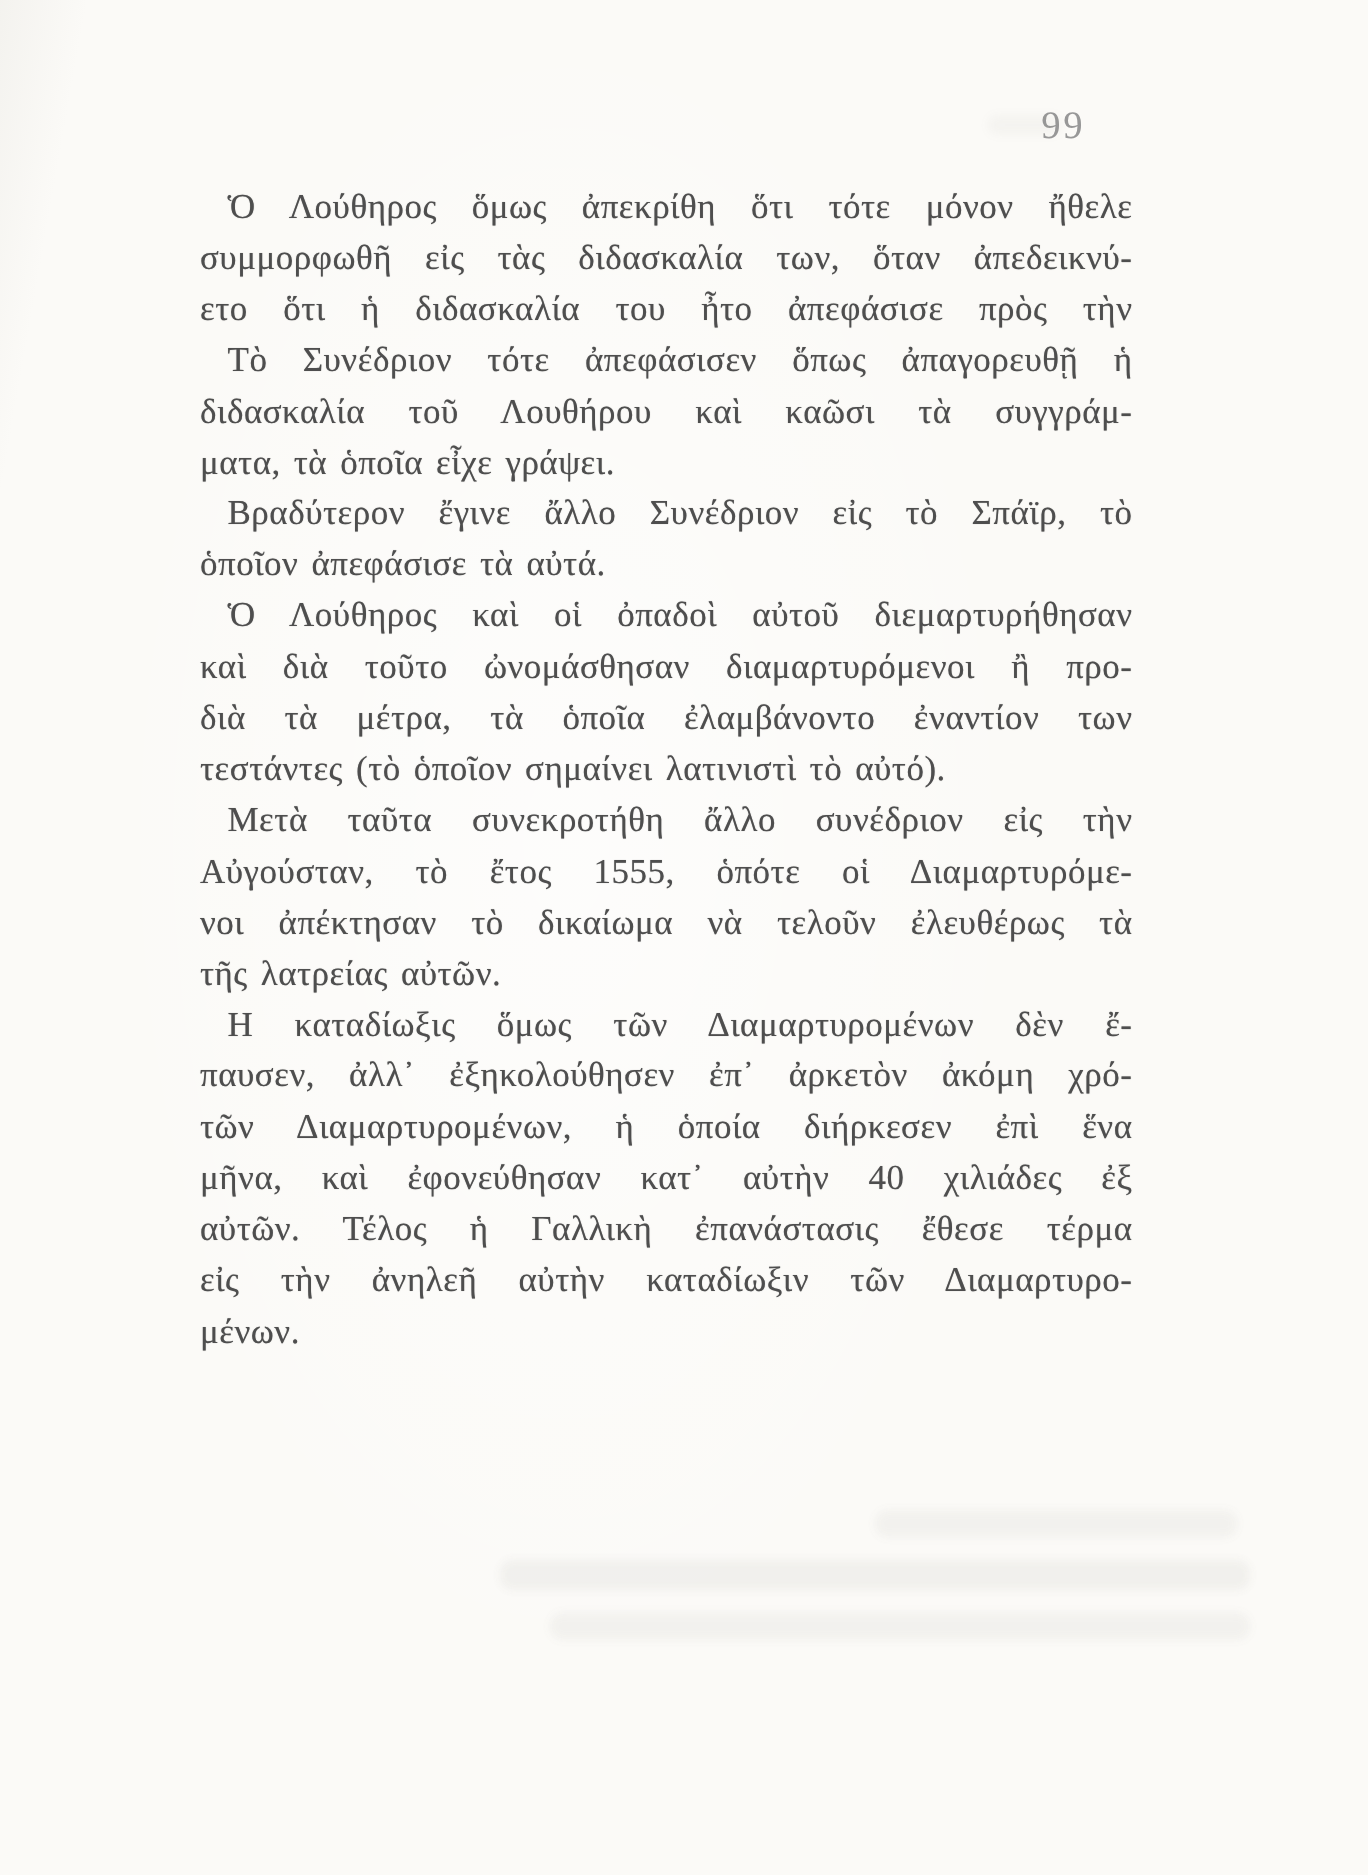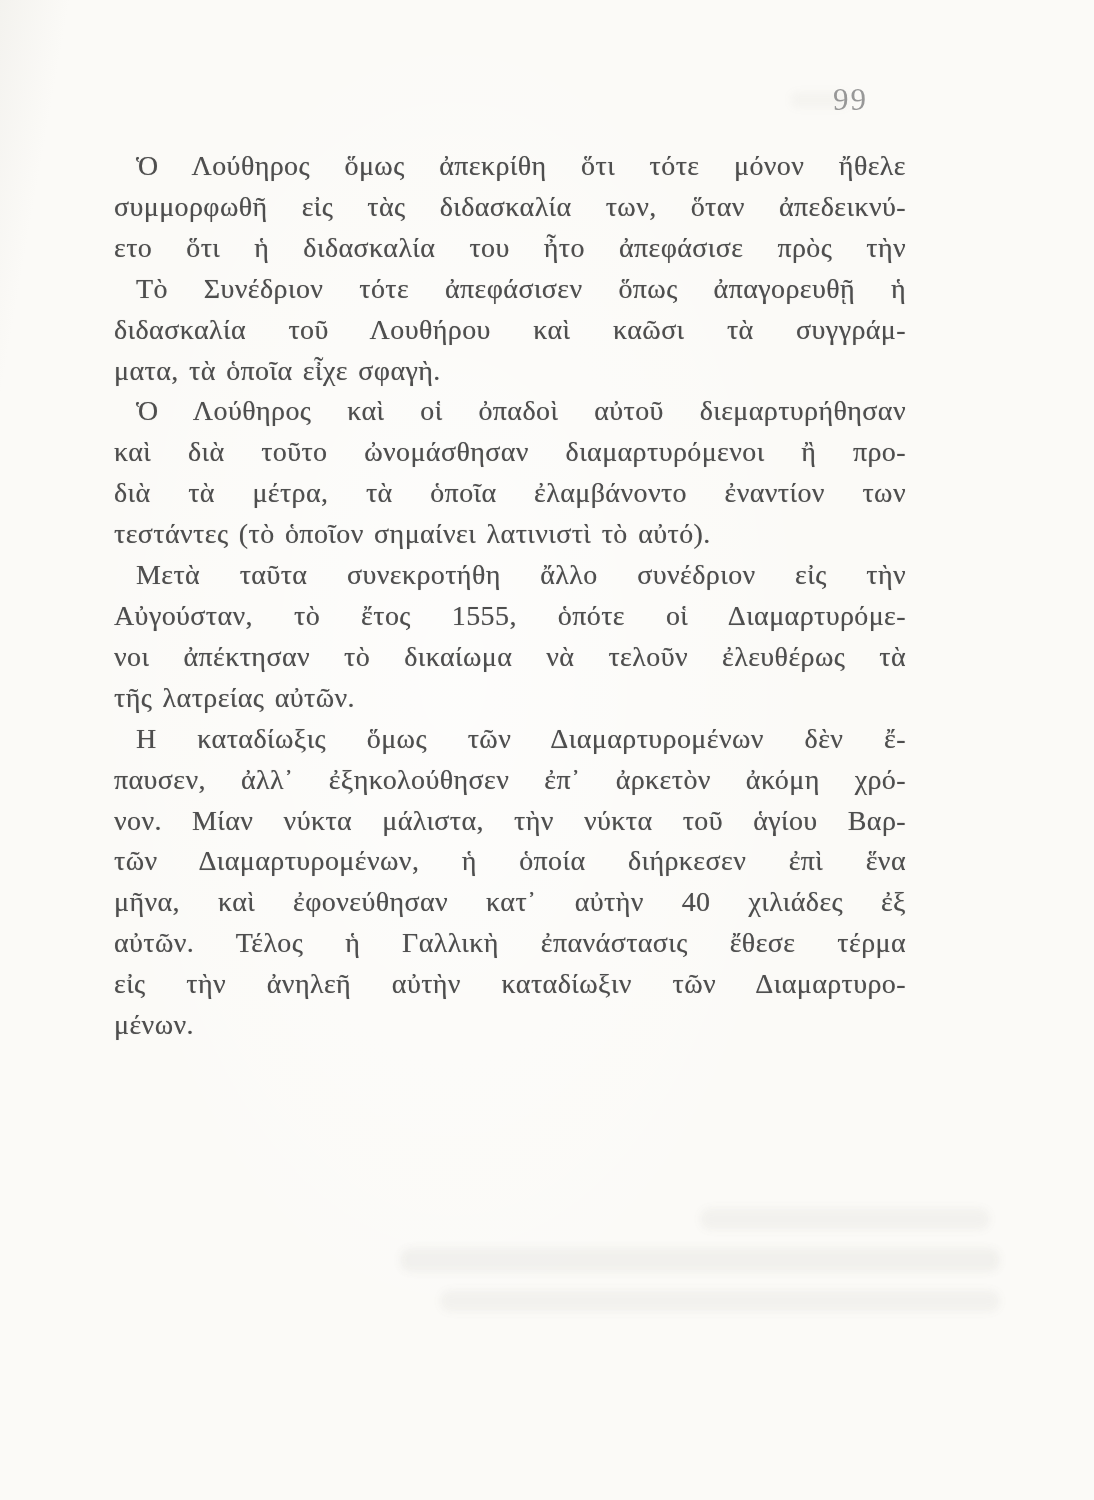--- a/index.html
+++ b/index.html
@@ -38,20 +38,21 @@
     width: 792px;
   }
   .paragraph { margin: 0; }
   .line {
     font-size: 28px;
     line-height: 40.9px;
     letter-spacing: 0.4px;
     word-spacing: 3px;
     text-align: left;
     text-shadow: 0 0 0.7px rgba(80,80,80,0.55);
+    margin-left: 46px;
   }
   .line.fill {
     text-align: justify;
     text-align-last: justify;
   }
   .line.indent { text-indent: 22px; }
   
   .smudge {
     position: absolute;
     background: rgba(125,125,120,0.10);
@@ -71,38 +72,41 @@
 
   <div class="text-block" id="text-block">
       <div class="paragraph">
         <div class="line indent fill">Ὁ Λούθηρος ὅμως ἀπεκρίθη ὅτι τότε μόνον ἤθελε</div>
         <div class="line fill">συμμορφωθῆ εἰς τὰς διδασκαλία των, ὅταν ἀπεδεικνύ-</div>
         <div class="line fill">ετο ὅτι ἡ διδασκαλία του ἦτο ἀπεφάσισε πρὸς τὴν</div>
       </div>
       <div class="paragraph">
         <div class="line indent fill">Τὸ Συνέδριον τότε ἀπεφάσισεν ὅπως ἀπαγορευθῇ ἡ</div>
         <div class="line fill">διδασκαλία τοῦ Λουθήρου καὶ καῶσι τὰ συγγράμ-</div>
-        <div class="line">ματα, τὰ ὁποῖα εἶχε σφαγὴ.</div>
+        <div class="line">ματα, τὰ ὁποῖα εἶχε γράψει.</div>
+      </div>
+      <div class="paragraph">
+        <div class="line indent fill">Βραδύτερον ἔγινε ἄλλο Συνέδριον εἰς τὸ Σπάϊρ, τὸ</div>
+        <div class="line">ὁποῖον ἀπεφάσισε τὰ αὐτά.</div>
       </div>
       <div class="paragraph">
         <div class="line indent fill">Ὁ Λούθηρος καὶ οἱ ὀπαδοὶ αὐτοῦ διεμαρτυρήθησαν</div>
         <div class="line fill">καὶ διὰ τοῦτο ὠνομάσθησαν διαμαρτυρόμενοι ἢ προ-</div>
         <div class="line fill">διὰ τὰ μέτρα, τὰ ὁποῖα ἐλαμβάνοντο ἐναντίον των</div>
         <div class="line">τεστάντες (τὸ ὁποῖον σημαίνει λατινιστὶ τὸ αὐτό).</div>
       </div>
       <div class="paragraph">
         <div class="line indent fill">Μετὰ ταῦτα συνεκροτήθη ἄλλο συνέδριον εἰς τὴν</div>
         <div class="line fill">Αὐγούσταν, τὸ ἔτος 1555, ὁπότε οἱ Διαμαρτυρόμε-</div>
         <div class="line fill">νοι ἀπέκτησαν τὸ δικαίωμα νὰ τελοῦν ἐλευθέρως τὰ</div>
         <div class="line">τῆς λατρείας αὐτῶν.</div>
       </div>
       <div class="paragraph">
         <div class="line indent fill">Η καταδίωξις ὅμως τῶν Διαμαρτυρομένων δὲν ἔ-</div>
         <div class="line fill">παυσεν, ἀλλ᾽ ἐξηκολούθησεν ἐπ᾽ ἀρκετὸν ἀκόμη χρό-</div>
-        <div class="line fill">νον. Μίαν νύκτα μάλιστα, τὴν νύκτα τοῦ ἁγίου Βαρ-</div>
         <div class="line fill">τῶν Διαμαρτυρομένων, ἡ ὁποία διήρκεσεν ἐπὶ ἕνα</div>
         <div class="line fill">μῆνα, καὶ ἐφονεύθησαν κατ᾽ αὐτὴν 40 χιλιάδες ἐξ</div>
         <div class="line fill">αὐτῶν. Τέλος ἡ Γαλλικὴ ἐπανάστασις ἔθεσε τέρμα</div>
         <div class="line fill">εἰς τὴν ἀνηλεῆ αὐτὴν καταδίωξιν τῶν Διαμαρτυρο-</div>
         <div class="line">μένων.</div>
       </div>
     </div>
 
   <div class="smudge s1"></div>
   <div class="smudge s2"></div>

